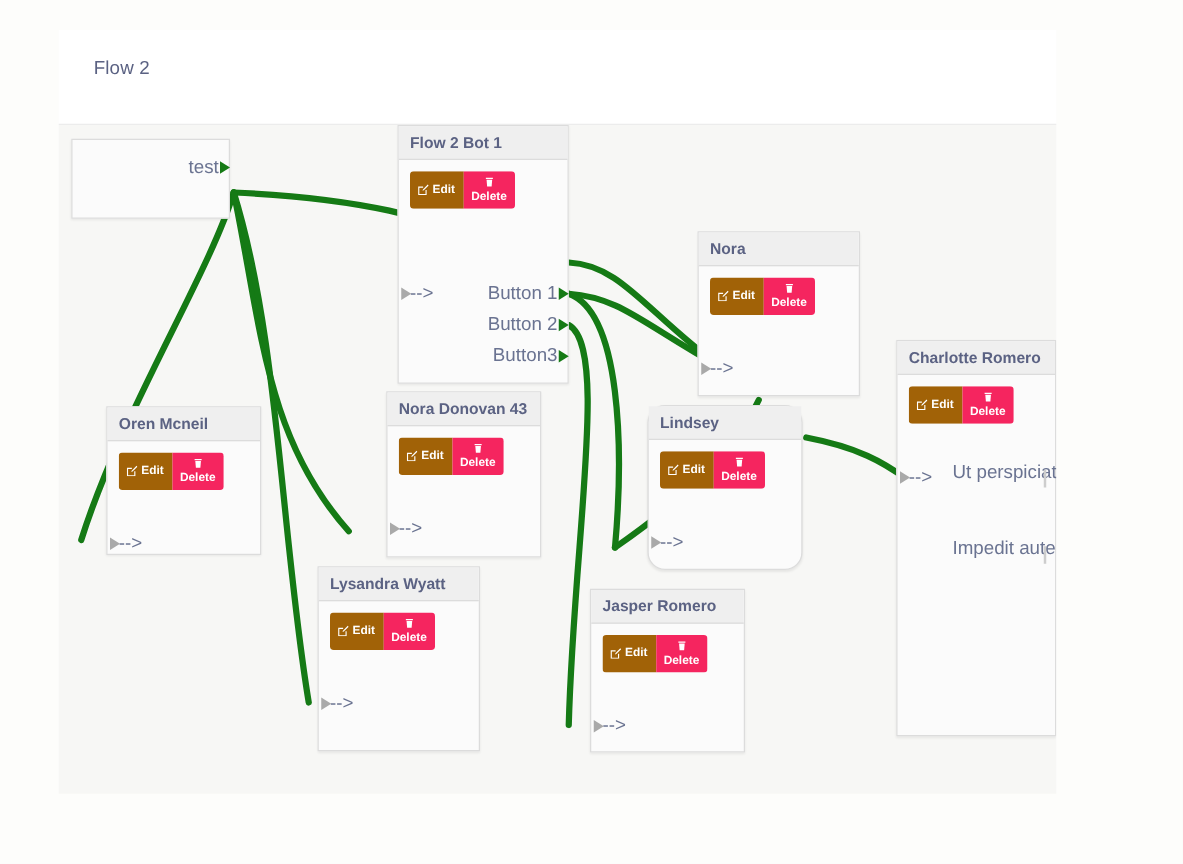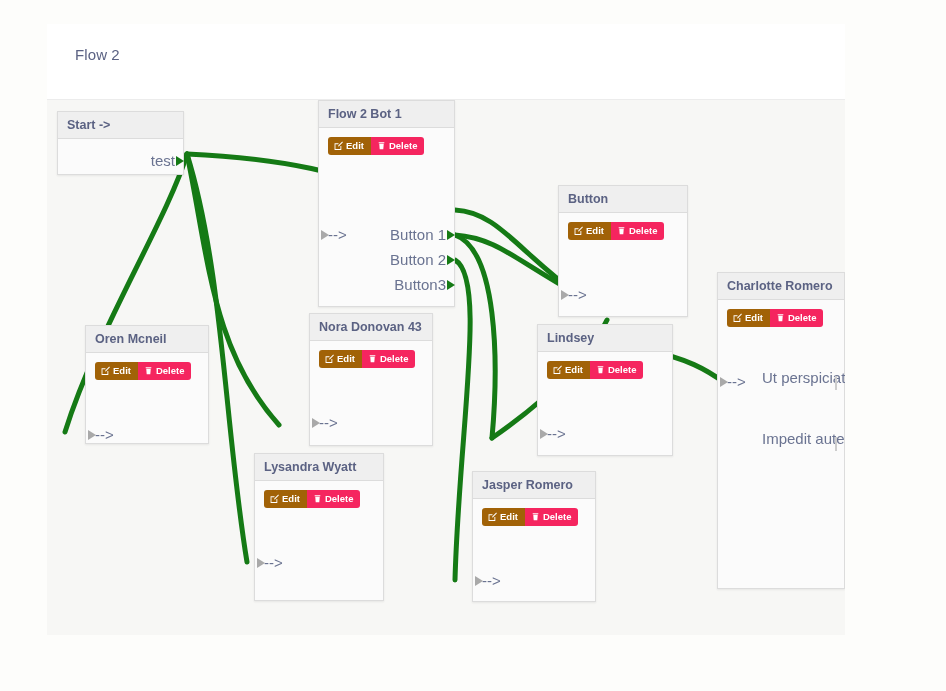--- a/index.html
+++ b/index.html
@@ -102,21 +102,21 @@
     font-size: 9.5px;
     font-weight: bold;
     color: #ffffff;
     padding: 4px 7px 4px 6px;
     line-height: 1;
     white-space: nowrap;
     cursor: pointer;
     user-select: none;
   }
   .btn-edit { background: #a16207; }
-  .btn-delete { background: #f5255f; }
+  .btn-delete { background: #f5255f; flex-direction: column; }
   .btn svg { display: block; }
 
   
   .port {
     position: absolute;
     font-size: 15px;
     color: #6a7391;
     white-space: nowrap;
     line-height: 12px;
   }
@@ -182,23 +182,20 @@
         <path d="M408,135 C 450,150 452,260 445,338"></path>
         <path d="M408,160 C 440,178 412,330 408,480"></path>
 
         <path d="M560,220 C 540,262 500,300 445,338"></path>
 
         <path d="M598,250 C 640,258 660,270 678,283"></path>
       </g>
     </svg>
 
     <div class="node" style="left:10px; top:11px; width:127px; height:64px;">
-      <div class="node-header">
-        <span>Start -&gt;</span>
-      </div>
       <div class="node-body">
         <div class="port port-out" style="top:16px;">
           <span>test</span>
           <span class="out-marker" style="top:1px;"></span>
         </div>
       </div>
     </div>
 
     <div class="node" style="left:271px; top:0px; width:137px; height:207px;">
       <div class="node-header">
@@ -367,21 +364,21 @@
             <span>Delete</span>
           </div>
         </div>
         <div class="port port-in" style="top:76px;">
           <span class="in-marker" style="top:1px;"></span>
           <span>--&gt;</span>
         </div>
       </div>
     </div>
 
-    <div class="node" style="left:490px; top:224px; width:136px; height:132px;">
+    <div class="node" style="left:471px; top:224px; width:124px; height:132px;border-radius:14px;">
       <div class="node-header">
         <span>Lindsey</span>
       </div>
       <div class="node-body">
         <div class="btn-row">
           <div class="btn btn-edit">
             <span>
               <svg width="9" height="9" viewBox="0 0 16 16">
                   <path fill="#ffffff" d="M1 4h7v1.6H2.6v8.8h8.8V9H13v7H1z"></path>
                   <path fill="#ffffff" d="M14.6 1.1l1.3 1.3-6.9 6.9-1.8.5.5-1.8z"></path>
@@ -401,21 +398,21 @@
         </div>
         <div class="port port-in" style="top:76px;">
           <span class="in-marker" style="top:1px;"></span>
           <span>--&gt;</span>
         </div>
       </div>
     </div>
 
     <div class="node" style="left:511px; top:85px; width:130px; height:132px;">
       <div class="node-header">
-        <span>Button</span>
+        <span>Nora</span>
       </div>
       <div class="node-body">
         <div class="btn-row">
           <div class="btn btn-edit">
             <span>
               <svg width="9" height="9" viewBox="0 0 16 16">
                   <path fill="#ffffff" d="M1 4h7v1.6H2.6v8.8h8.8V9H13v7H1z"></path>
                   <path fill="#ffffff" d="M14.6 1.1l1.3 1.3-6.9 6.9-1.8.5.5-1.8z"></path>
                 </svg>
             </span>

